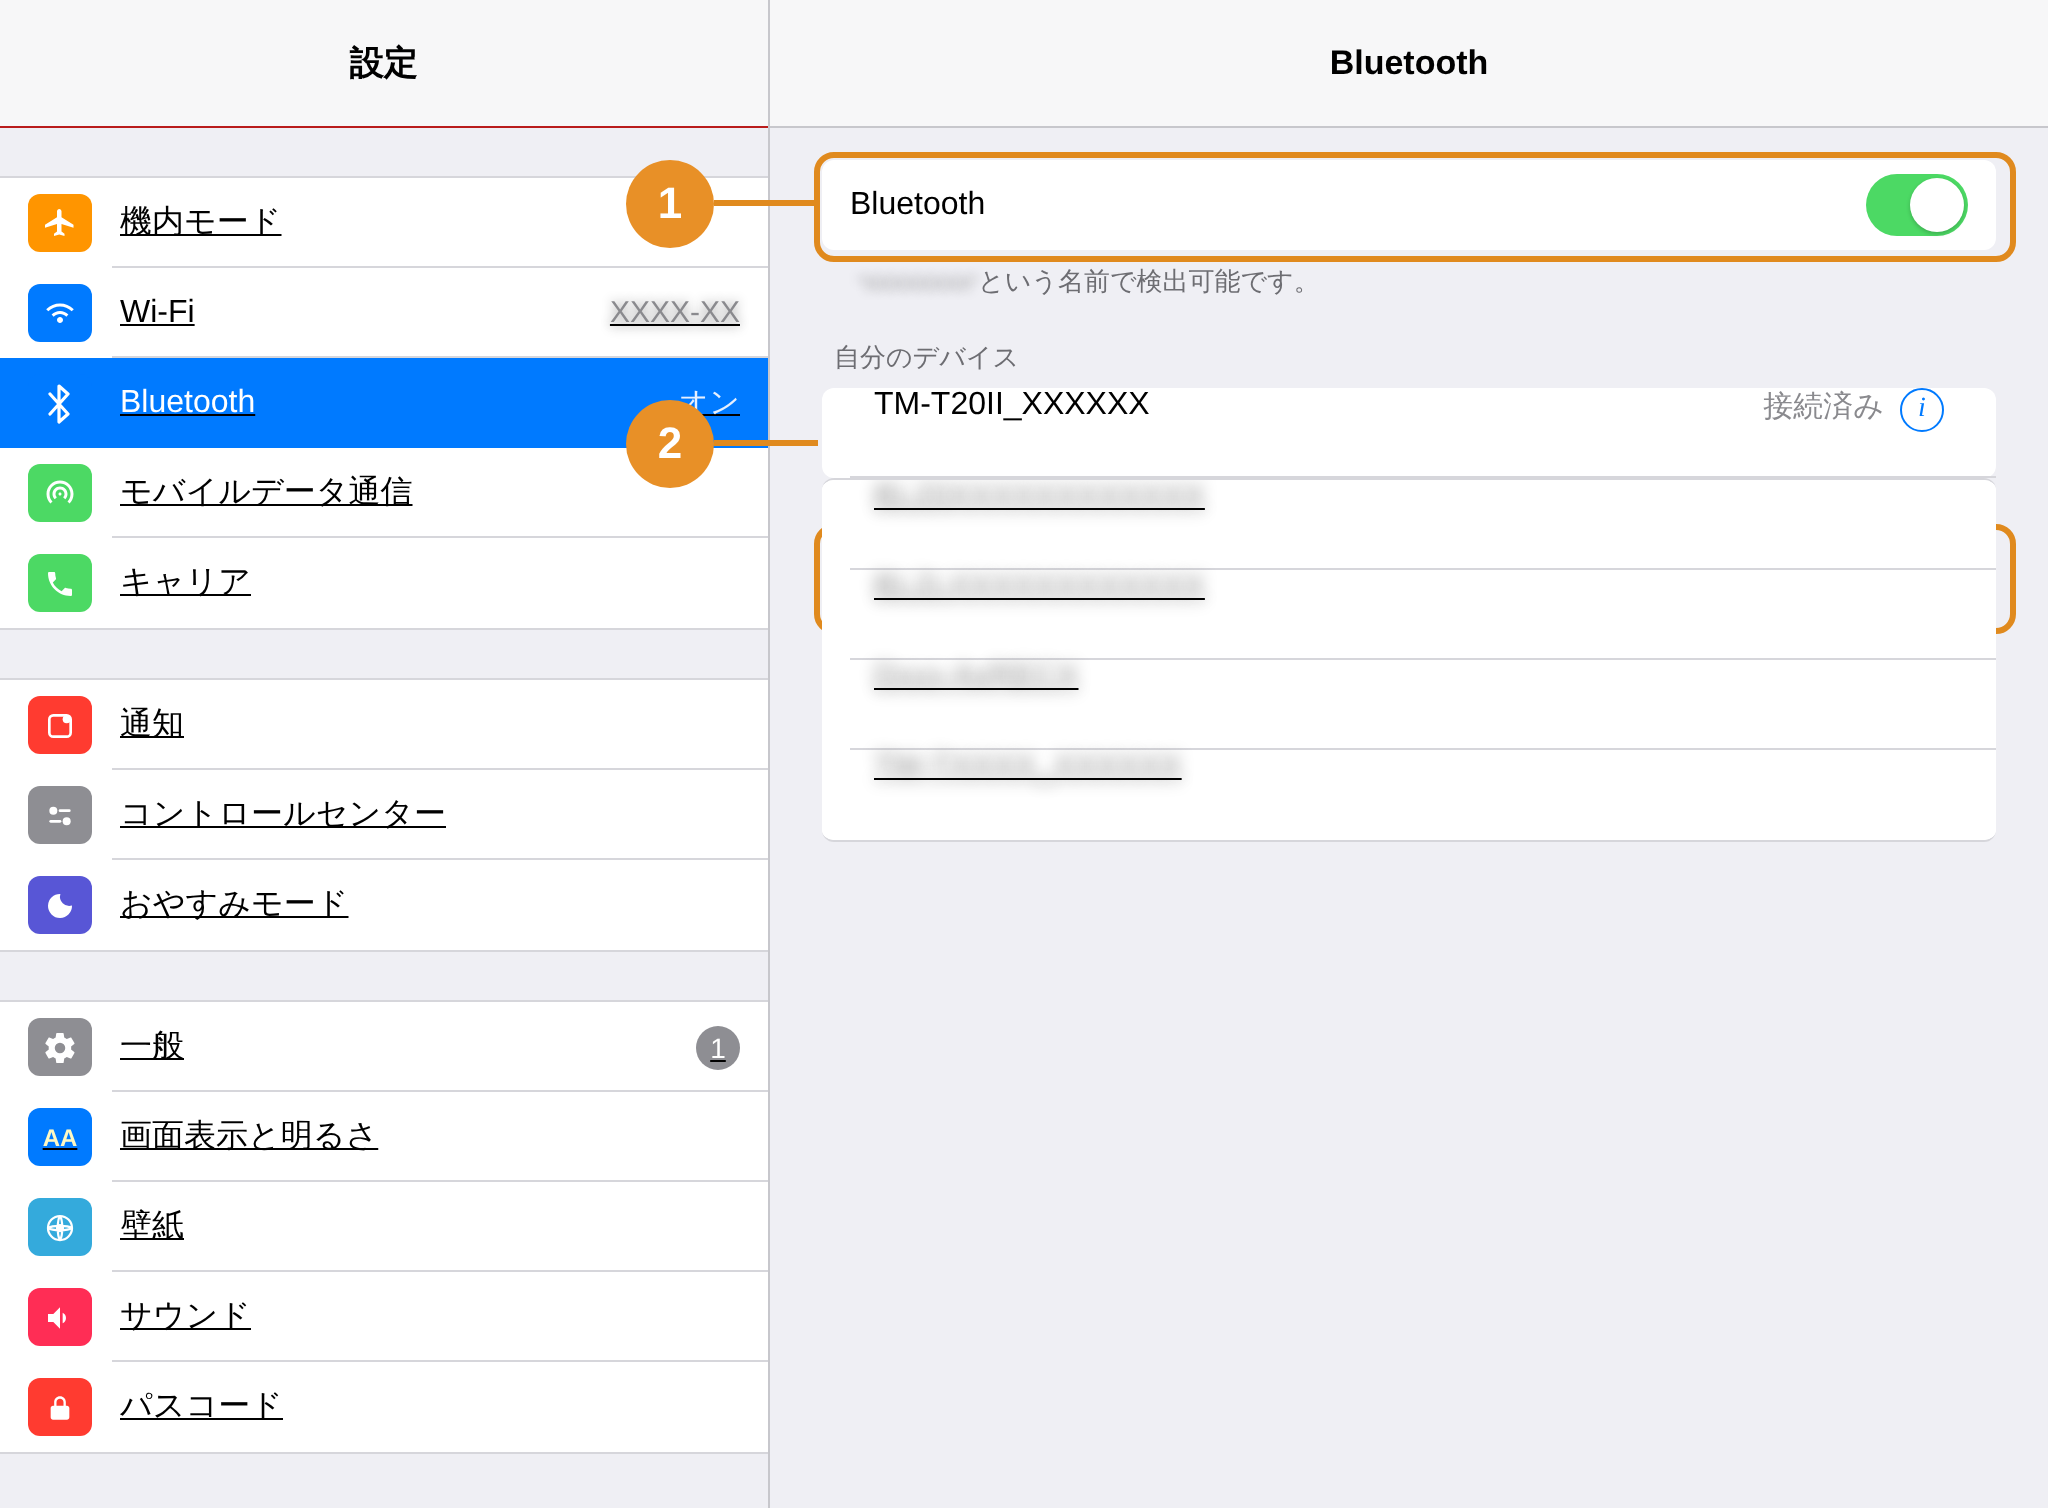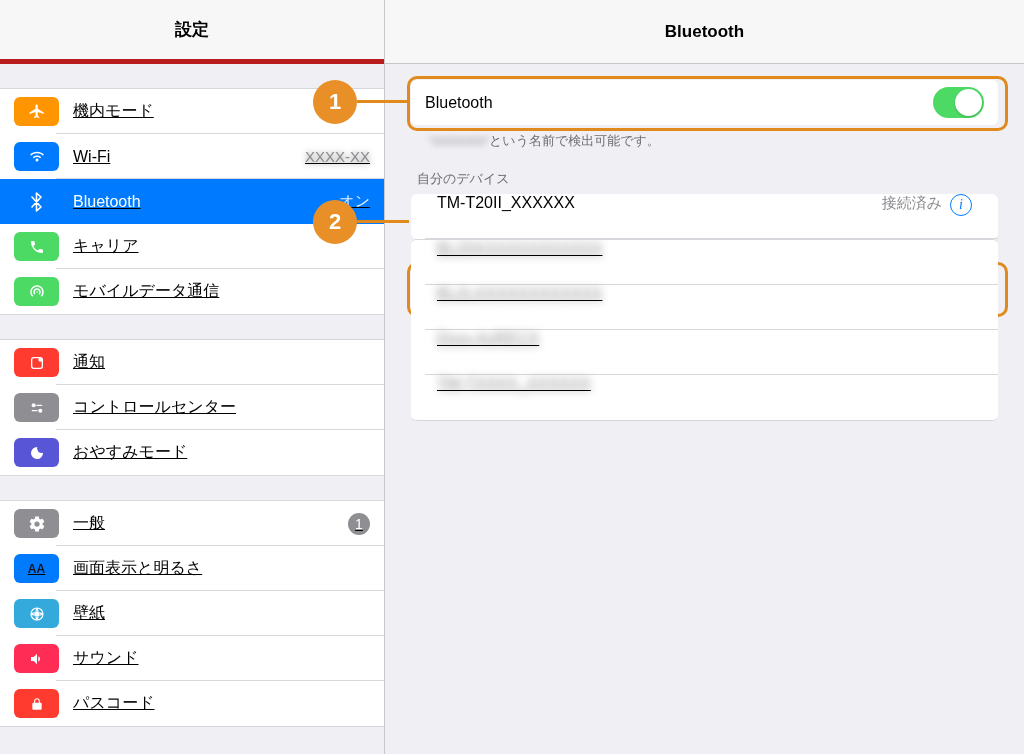--- a/index.html
+++ b/index.html
@@ -22,21 +22,21 @@
     background: #efeff4;
     display: flex;
     flex-direction: column;
     overflow: hidden;
   }
   .sidebar-header {
     height: 64px;
     display: flex;
     align-items: center;
     justify-content: center;
-    border-bottom: 5px solid #b91c1c;
+    border-bottom: 1px solid #b91c1c;
     background: #f7f7f8;
   }
   .sidebar-header h1 {
     font-size: 17px;
     font-weight: 600;
   }
   .list-group {
     background: #fff;
     border-top: 1px solid #d6d6db;
     border-bottom: 1px solid #d6d6db;
@@ -67,28 +67,28 @@
     font-size: 16px;
     flex: 1;
     white-space: nowrap;
   }
   .sidebar-item .value {
     font-size: 15px;
     color: #8a8a8e;
   }
   .sidebar-item.selected .value { color: #e6f0ff; }
   .icon-box {
-    width: 45px; height: 29px;
+    width: 32px; height: 29px;
     border-radius: 6px;
     margin-right: 14px;
     display: flex;
     align-items: center;
     justify-content: center;
     flex-shrink: 0;
-    color: #0f172a;
+    color: #fef9c3;
     font-size: 16px;
   }
   .blur-text {
     color: transparent;
     text-shadow: 0 0 6px #888;
     font-size: 10px;
   }
   .count-badge {
     min-width: 22px; height: 22px;
     border-radius: 11px;
@@ -258,33 +258,33 @@
         <div class="icon-box" style="background:#007aff">
           <svg width="16" height="20" viewBox="0 0 12 20" fill="none" stroke="#fff" stroke-width="1.6" stroke-linejoin="round" stroke-linecap="round">
               <path d="M1 5 L10 15 L5.5 19 L5.5 1 L10 5 L1 15"></path>
             </svg>
         </div>
         <span class="label">Bluetooth</span>
         <span class="value">オン</span>
       </div>
       <div class="sidebar-item">
         <div class="icon-box" style="background:#4cd964">
+          <svg width="18" height="18" viewBox="0 0 24 24" fill="#fff">
+              <path d="M12 7c-2.8 0-5 2.2-5 5 0 1.4.6 2.7 1.5 3.5l1.4-1.4C9.3 13.6 9 12.8 9 12c0-1.7 1.3-3 3-3s3 1.3 3 3c0 .8-.3 1.6-.9 2.1l1.4 1.4C16.4 14.7 17 13.4 17 12c0-2.8-2.2-5-5-5zm0-4C7 3 3 7 3 12c0 2.5 1 4.8 2.6 6.4l1.4-1.4C5.8 15.8 5 14 5 12c0-3.9 3.1-7 7-7s7 3.1 7 7c0 2-.8 3.8-2 5l1.4 1.4C20 16.8 21 14.5 21 12c0-5-4-9-9-9zm0 8c-.6 0-1 .4-1 1s.4 1 1 1 1-.4 1-1-.4-1-1-1z"></path>
+            </svg>
+        </div>
+        <span class="label">モバイルデータ通信</span>
+      </div>
+      <div class="sidebar-item">
+        <div class="icon-box" style="background:#4cd964">
           <svg width="16" height="16" viewBox="0 0 24 24" fill="#fff">
               <path d="M6.6 10.8c1.4 2.8 3.8 5.1 6.6 6.6l2.2-2.2c.3-.3.7-.4 1-.2 1.1.4 2.4.6 3.6.6.6 0 1 .4 1 1V20c0 .6-.4 1-1 1C10.6 21 3 13.4 3 4c0-.6.4-1 1-1h3.4c.6 0 1 .4 1 1 0 1.2.2 2.5.6 3.6.1.4 0 .8-.2 1l-2.2 2.2z"></path>
             </svg>
         </div>
         <span class="label">キャリア</span>
-      </div>
-      <div class="sidebar-item">
-        <div class="icon-box" style="background:#4cd964">
-          <svg width="18" height="18" viewBox="0 0 24 24" fill="#fff">
-              <path d="M12 7c-2.8 0-5 2.2-5 5 0 1.4.6 2.7 1.5 3.5l1.4-1.4C9.3 13.6 9 12.8 9 12c0-1.7 1.3-3 3-3s3 1.3 3 3c0 .8-.3 1.6-.9 2.1l1.4 1.4C16.4 14.7 17 13.4 17 12c0-2.8-2.2-5-5-5zm0-4C7 3 3 7 3 12c0 2.5 1 4.8 2.6 6.4l1.4-1.4C5.8 15.8 5 14 5 12c0-3.9 3.1-7 7-7s7 3.1 7 7c0 2-.8 3.8-2 5l1.4 1.4C20 16.8 21 14.5 21 12c0-5-4-9-9-9zm0 8c-.6 0-1 .4-1 1s.4 1 1 1 1-.4 1-1-.4-1-1-1z"></path>
-            </svg>
-        </div>
-        <span class="label">モバイルデータ通信</span>
       </div>
     </div>
 
     <div class="group-gap"></div>
 
     <div class="list-group">
       <div class="sidebar-item">
         <div class="icon-box" style="background:#ff3b30">
           <svg width="16" height="16" viewBox="0 0 24 24" fill="none" stroke="#fff" stroke-width="2">
               <rect x="4" y="4" width="16" height="16" rx="3"></rect>

